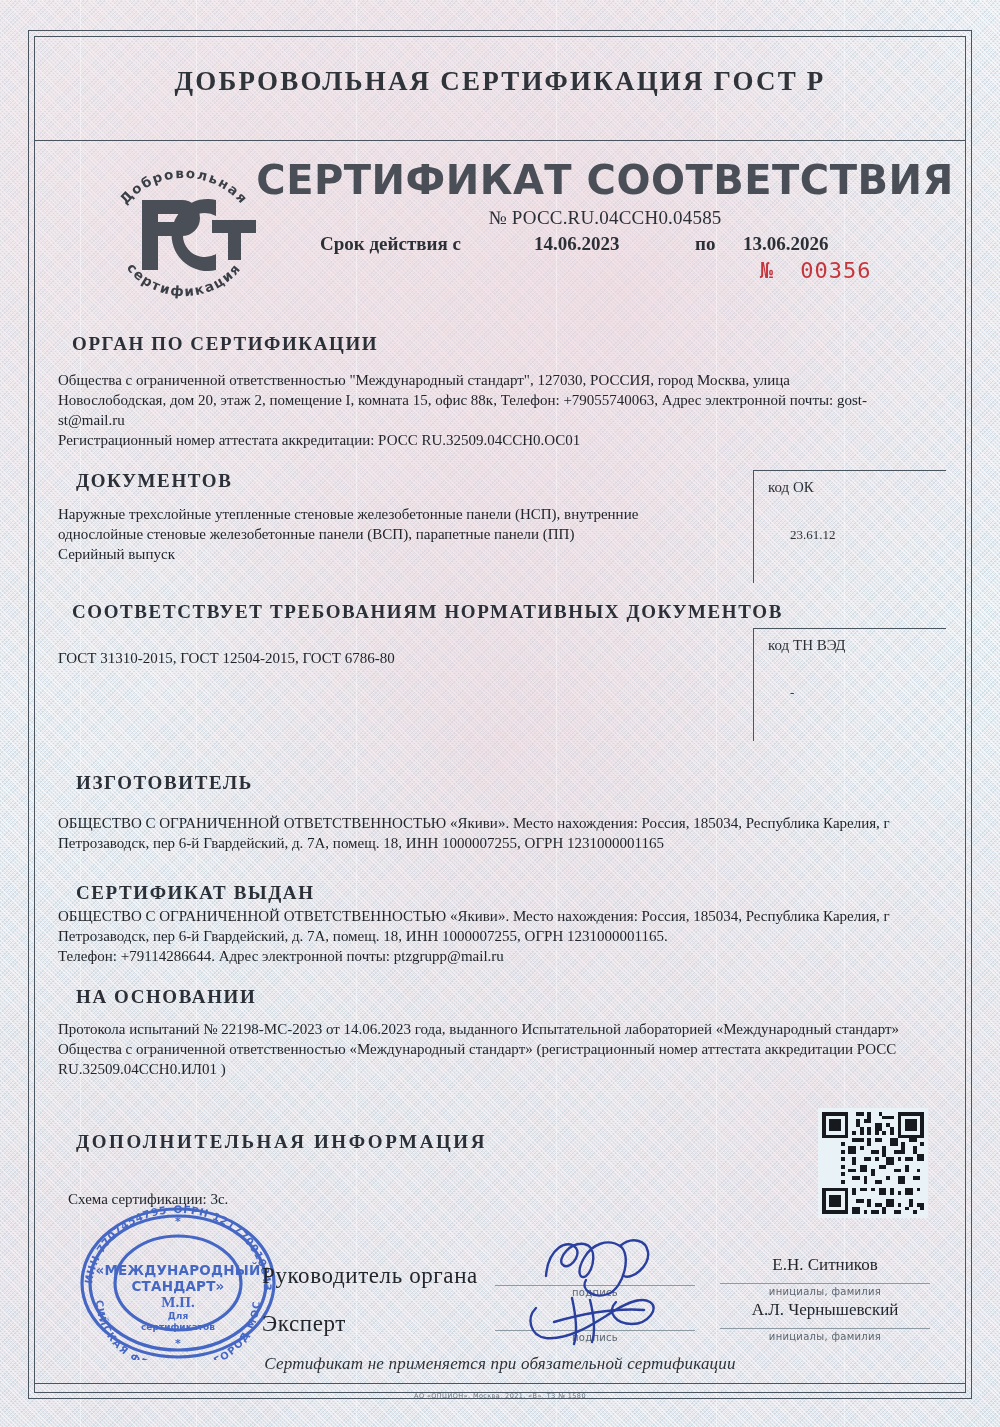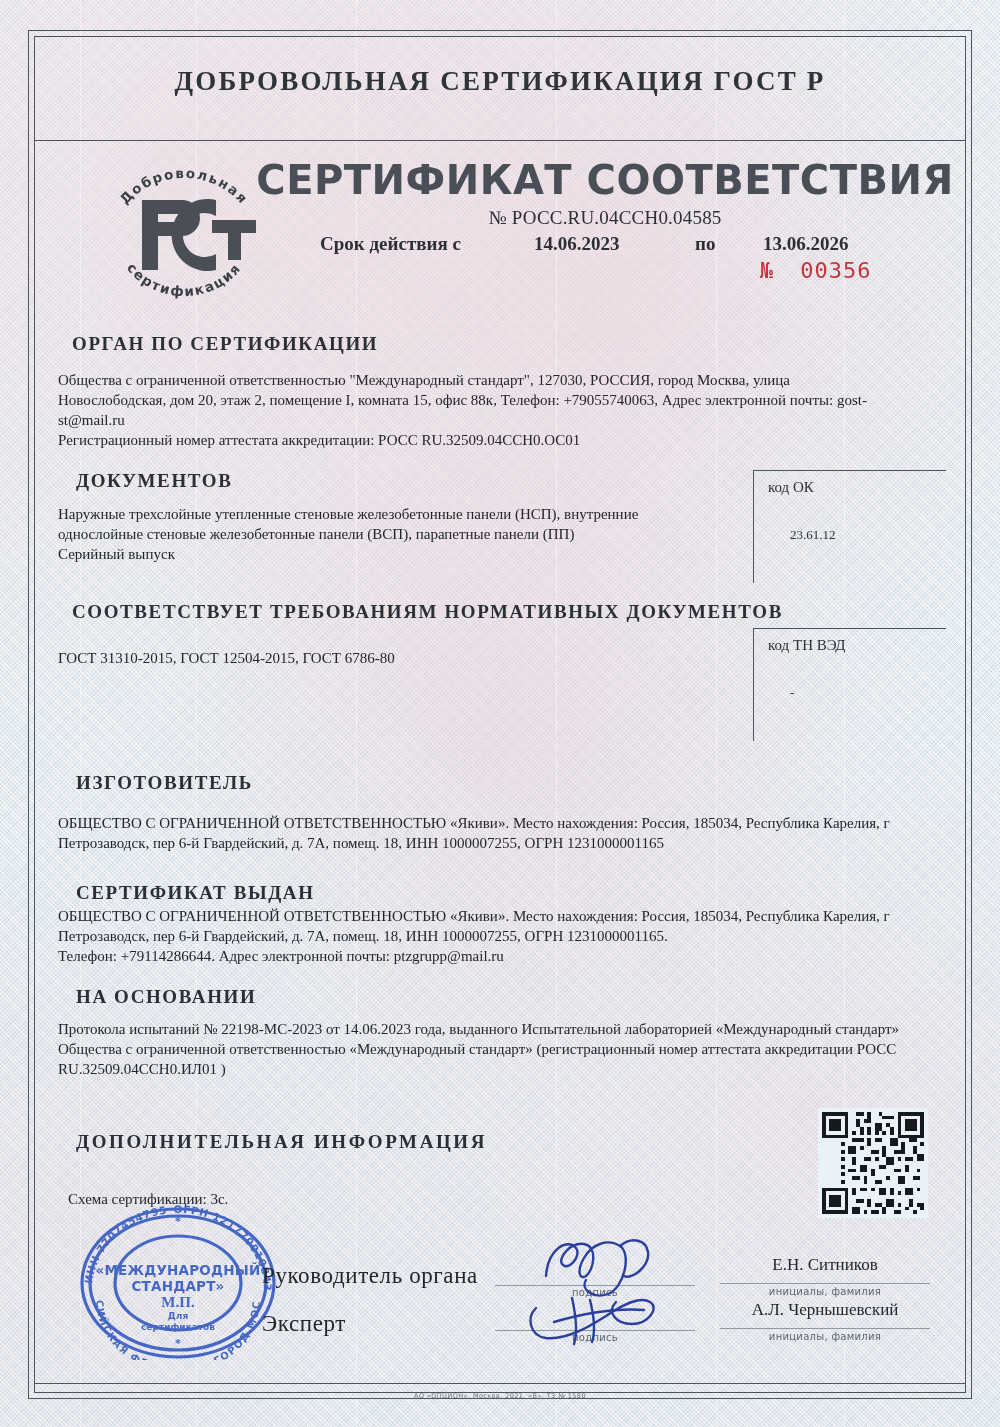--- a/index.html
+++ b/index.html
@@ -70,21 +70,21 @@
     font-size: 19px; font-weight: normal;
     letter-spacing: 0.2px;
   }
   .validity {
     position: absolute; left: 255px; top: 233px; width: 700px;
     font-size: 19px; font-weight: bold;
   }
   .validity .lbl { position: absolute; left: 65px; }
   .validity .d1  { position: absolute; left: 262px; margin-left: 17px; }
   .validity .po  { position: absolute; left: 440px; font-weight: bold; }
-  .validity .d2  { position: absolute; left: 508px; text-align: right; }
+  .validity .d2  { position: absolute; left: 488px; text-align: right; }
   .blank-no {
     position: absolute; top: 258px; left: 760px;
     color: #c5353c;
     font-family: "DejaVu Sans Mono", "Liberation Mono", monospace;
     font-size: 22px;
     letter-spacing: 1px;
   }
   .blank-no .n { margin-right: 26px; }
   
   .emblem { position: absolute; left: 98px; top: 162px; width: 170px; height: 145px; }
@@ -436,16 +436,17 @@
       <g fill="none" stroke="#2a3f9e" stroke-width="2.4" stroke-linecap="round">
         <path d="M16,26 C6,36 10,54 26,56 C48,58 70,44 86,34 C104,22 120,14 130,20
                  C140,26 128,42 112,42 C96,42 86,30 96,20"></path>
         <path d="M52,16 C56,34 58,50 54,62"></path>
         <path d="M70,18 C74,34 76,48 72,60"></path>
         <path d="M34,40 C62,32 96,26 124,28"></path>
       </g>
     </svg>
   </div>
 
+  <div class="footnote">Сертификат не применяется при обязательной сертификации</div>
   <div class="rule" style="left:34px; right:34px; top:1383px;"></div>
   <div class="imprint">АО «ОПЦИОН», Москва, 2021, «В», ТЗ № 1580</div>
 
 </div>
 
 </body></html>

